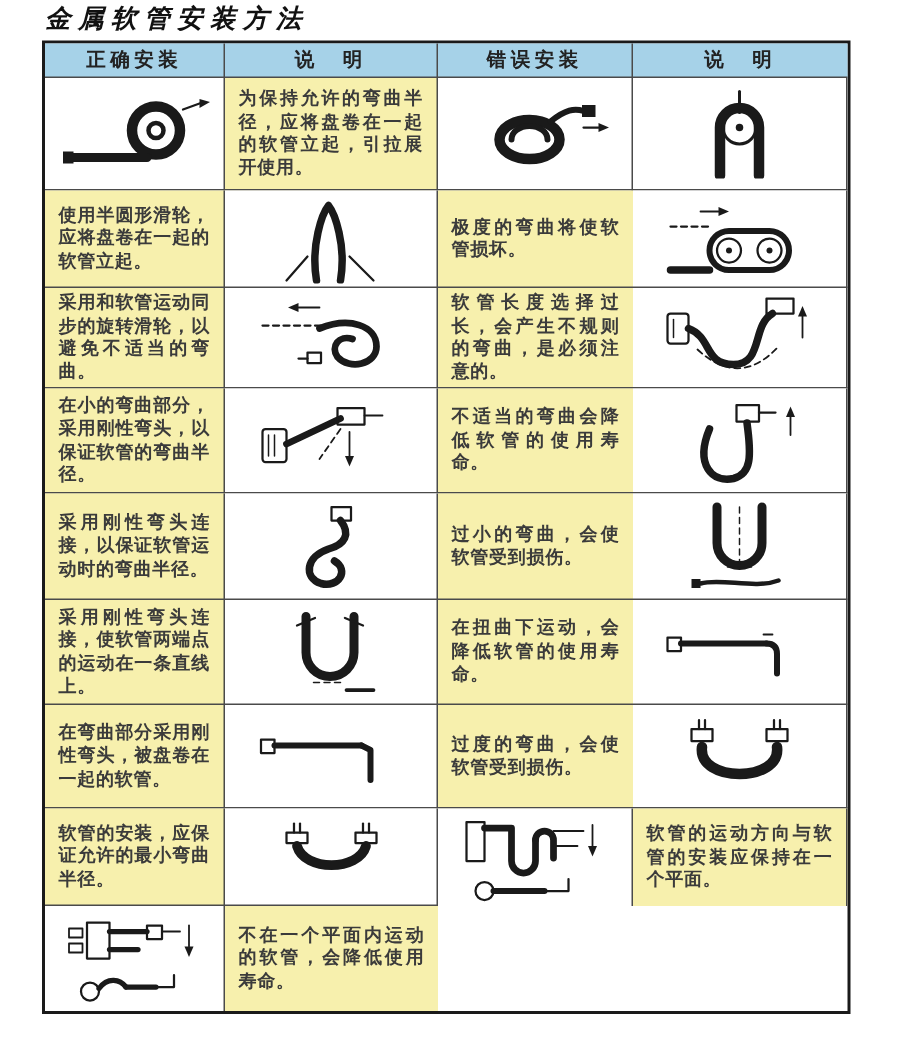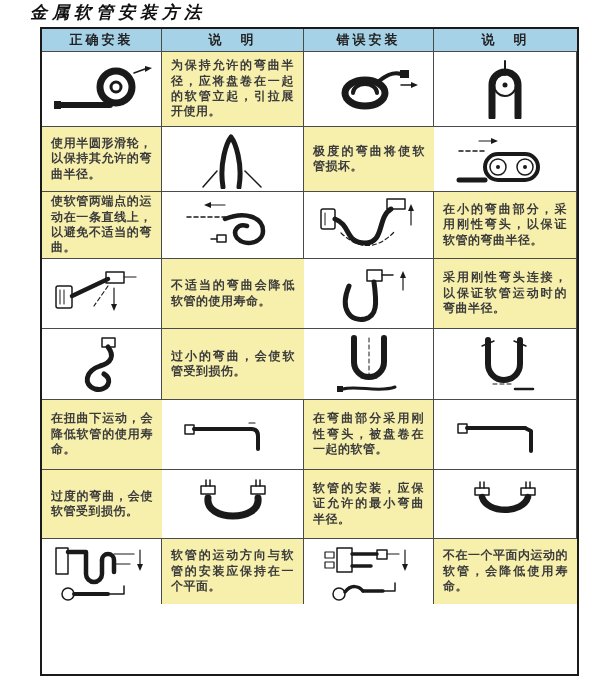--- a/index.html
+++ b/index.html
@@ -6,21 +6,21 @@
   body{
     width:600px;height:698px;position:relative;background:#ffffff;
     font-family:"Liberation Sans",sans-serif;overflow:hidden;
   }
   .page-title{
     position:absolute;left:30px;top:1px;
     font-family:Liberation Serif, serif;font-style:italic;font-weight:bold;
     font-size:17px;letter-spacing:5px;color:#111;
   }
   .tbl{
-    position:absolute;left:40px;top:27px;width:535px;height:645px;
+    position:absolute;left:28px;top:27px;width:535px;height:645px;
     display:grid;
     grid-template-columns:120px 142px 130px 143px;
     grid-template-rows:23px 75px 65px 67px 70px 71px 70px 69px 65px 70px;
     border:2px solid #1a1a1a;background:#fff;
   }
   .c{
     box-sizing:border-box;
     border-right:1px solid #4a4a4a;border-bottom:1px solid #4a4a4a;
     overflow:hidden;
   }
@@ -80,21 +80,21 @@
   </div>
 
   <div class="c imgc">
     <svg class="illus" width="104" height="60" viewBox="0 0 104 60">
       <line x1="52" y1="2" x2="52" y2="16" stroke-width="2"></line>
       <path d="M39 58 V26 A13 13 0 0 1 65 26 V58" stroke-width="7"></path>
       <circle cx="52" cy="26" r="11" stroke-width="2" fill="#fff"></circle>
       <circle class="fill" cx="52" cy="26" r="2.5"></circle>
     </svg>
   </div>
-  <div class="c note">使用半圆形滑轮，以保持其允许的弯曲半径。</div>
+  <div class="c note">使用半圆形滑轮，应将盘卷在一起的软管立起。</div>
   <div class="c imgc">
     <svg class="illus" width="104" height="60" viewBox="0 0 104 60">
       <path d="M42 58 C38 34 46 13 50 8 C54 13 62 34 58 58" stroke-width="5"></path>
       <line x1="36" y1="42" x2="22" y2="58" stroke-width="1.5"></line>
       <line x1="64" y1="42" x2="80" y2="58" stroke-width="1.5"></line>
     </svg>
   </div>
   <div class="c note lc">极度的弯曲将使软管损坏。</div>
 
   <div class="c imgc">
@@ -103,31 +103,32 @@
       <line x1="26" y1="12" x2="38" y2="12" stroke-width="1.2"></line>
       <polygon class="fill" points="38,9 45,12 38,15"></polygon>
       <path d="M32 38 A13 13 0 0 1 45 25 H72 A13 13 0 0 1 85 38 A13 13 0 0 1 72 51 H45 A13 13 0 0 1 32 38" stroke-width="4"></path>
       <circle cx="45" cy="38" r="8" stroke-width="1.5"></circle>
       <circle cx="72" cy="38" r="8" stroke-width="1.5"></circle>
       <circle class="fill" cx="45" cy="38" r="2"></circle>
       <circle class="fill" cx="72" cy="38" r="2"></circle>
       <path d="M6 51 H32" stroke-width="5"></path>
     </svg>
   </div>
-  <div class="c note">使软管两端点的运动在一条直线上，以避免不适当的弯曲。</div>
+  <div class="c note">采用和软管运动同步的旋转滑轮，以避免不适当的弯曲。</div>
   <div class="c imgc">
     <svg class="illus" width="104" height="60" viewBox="0 0 104 60">
       <path class="dash" d="M6 22 H46" stroke-width="1.5"></path>
       <line x1="44" y1="10" x2="30" y2="10" stroke-width="1.2"></line>
       <polygon class="fill" points="30,7 23,10 30,13"></polygon>
       <path d="M44 24 C64 16 82 22 82 36 C82 48 64 52 56 43 C51 36 57 28 66 31" stroke-width="4.5"></path>
       <rect x="36" y="40" width="9" height="7" stroke-width="1.5"></rect>
       <line x1="30" y1="44" x2="36" y2="44" stroke-width="1.5"></line>
     </svg>
   </div>
+  <div class="c note lc">软管长度选择过长，会产生不规则的弯曲，是必须注意的。</div>
 
   <div class="c imgc">
     <svg class="illus" width="104" height="60" viewBox="0 0 104 60">
       <rect x="4" y="14" width="14" height="20" rx="2" stroke-width="1.5"></rect>
       <line x1="8" y1="18" x2="8" y2="30" stroke-width="1"></line>
       <path d="M18 24 C34 30 28 48 48 48 C68 48 60 22 74 14" stroke-width="5"></path>
       <rect x="70" y="4" width="18" height="10" stroke-width="1.5"></rect>
       <path class="dash" d="M24 38 Q52 64 78 36" stroke-width="1.2"></path>
       <line x1="94" y1="30" x2="94" y2="16" stroke-width="1.2"></line>
       <polygon class="fill" points="91,16 94,9 97,16"></polygon>
@@ -169,20 +170,21 @@
 
   <div class="c imgc">
     <svg class="illus" width="104" height="64" viewBox="0 0 104 64">
       <path d="M37 6 V30 A15 15 0 0 0 67 30 V6" stroke-width="6"></path>
       <path class="dash" d="M52 6 V44" stroke-width="1"></path>
       <path class="dash" d="M44 46 H60" stroke-width="1"></path>
       <rect class="fill" x="20" y="54" width="6" height="6"></rect>
       <path d="M26 57 C40 53 62 61 78 55" stroke-width="3"></path>
     </svg>
   </div>
+  <div class="c note">采用刚性弯头连接，使软管两端点的运动在一条直线上。</div>
   <div class="c imgc">
     <svg class="illus" width="104" height="64" viewBox="0 0 104 64">
       <path d="M35 8 V32 A16 16 0 0 0 67 32 V8" stroke-width="6"></path>
       <line x1="29" y1="14" x2="41" y2="9" stroke-width="1.5"></line>
       <line x1="61" y1="9" x2="73" y2="14" stroke-width="1.5"></line>
       <path class="dash" d="M40 52 H58" stroke-width="1"></path>
       <path d="M62 57 H80" stroke-width="2.5"></path>
     </svg>
   </div>
   <div class="c note lc">在扭曲下运动，会降低软管的使用寿命。</div>

